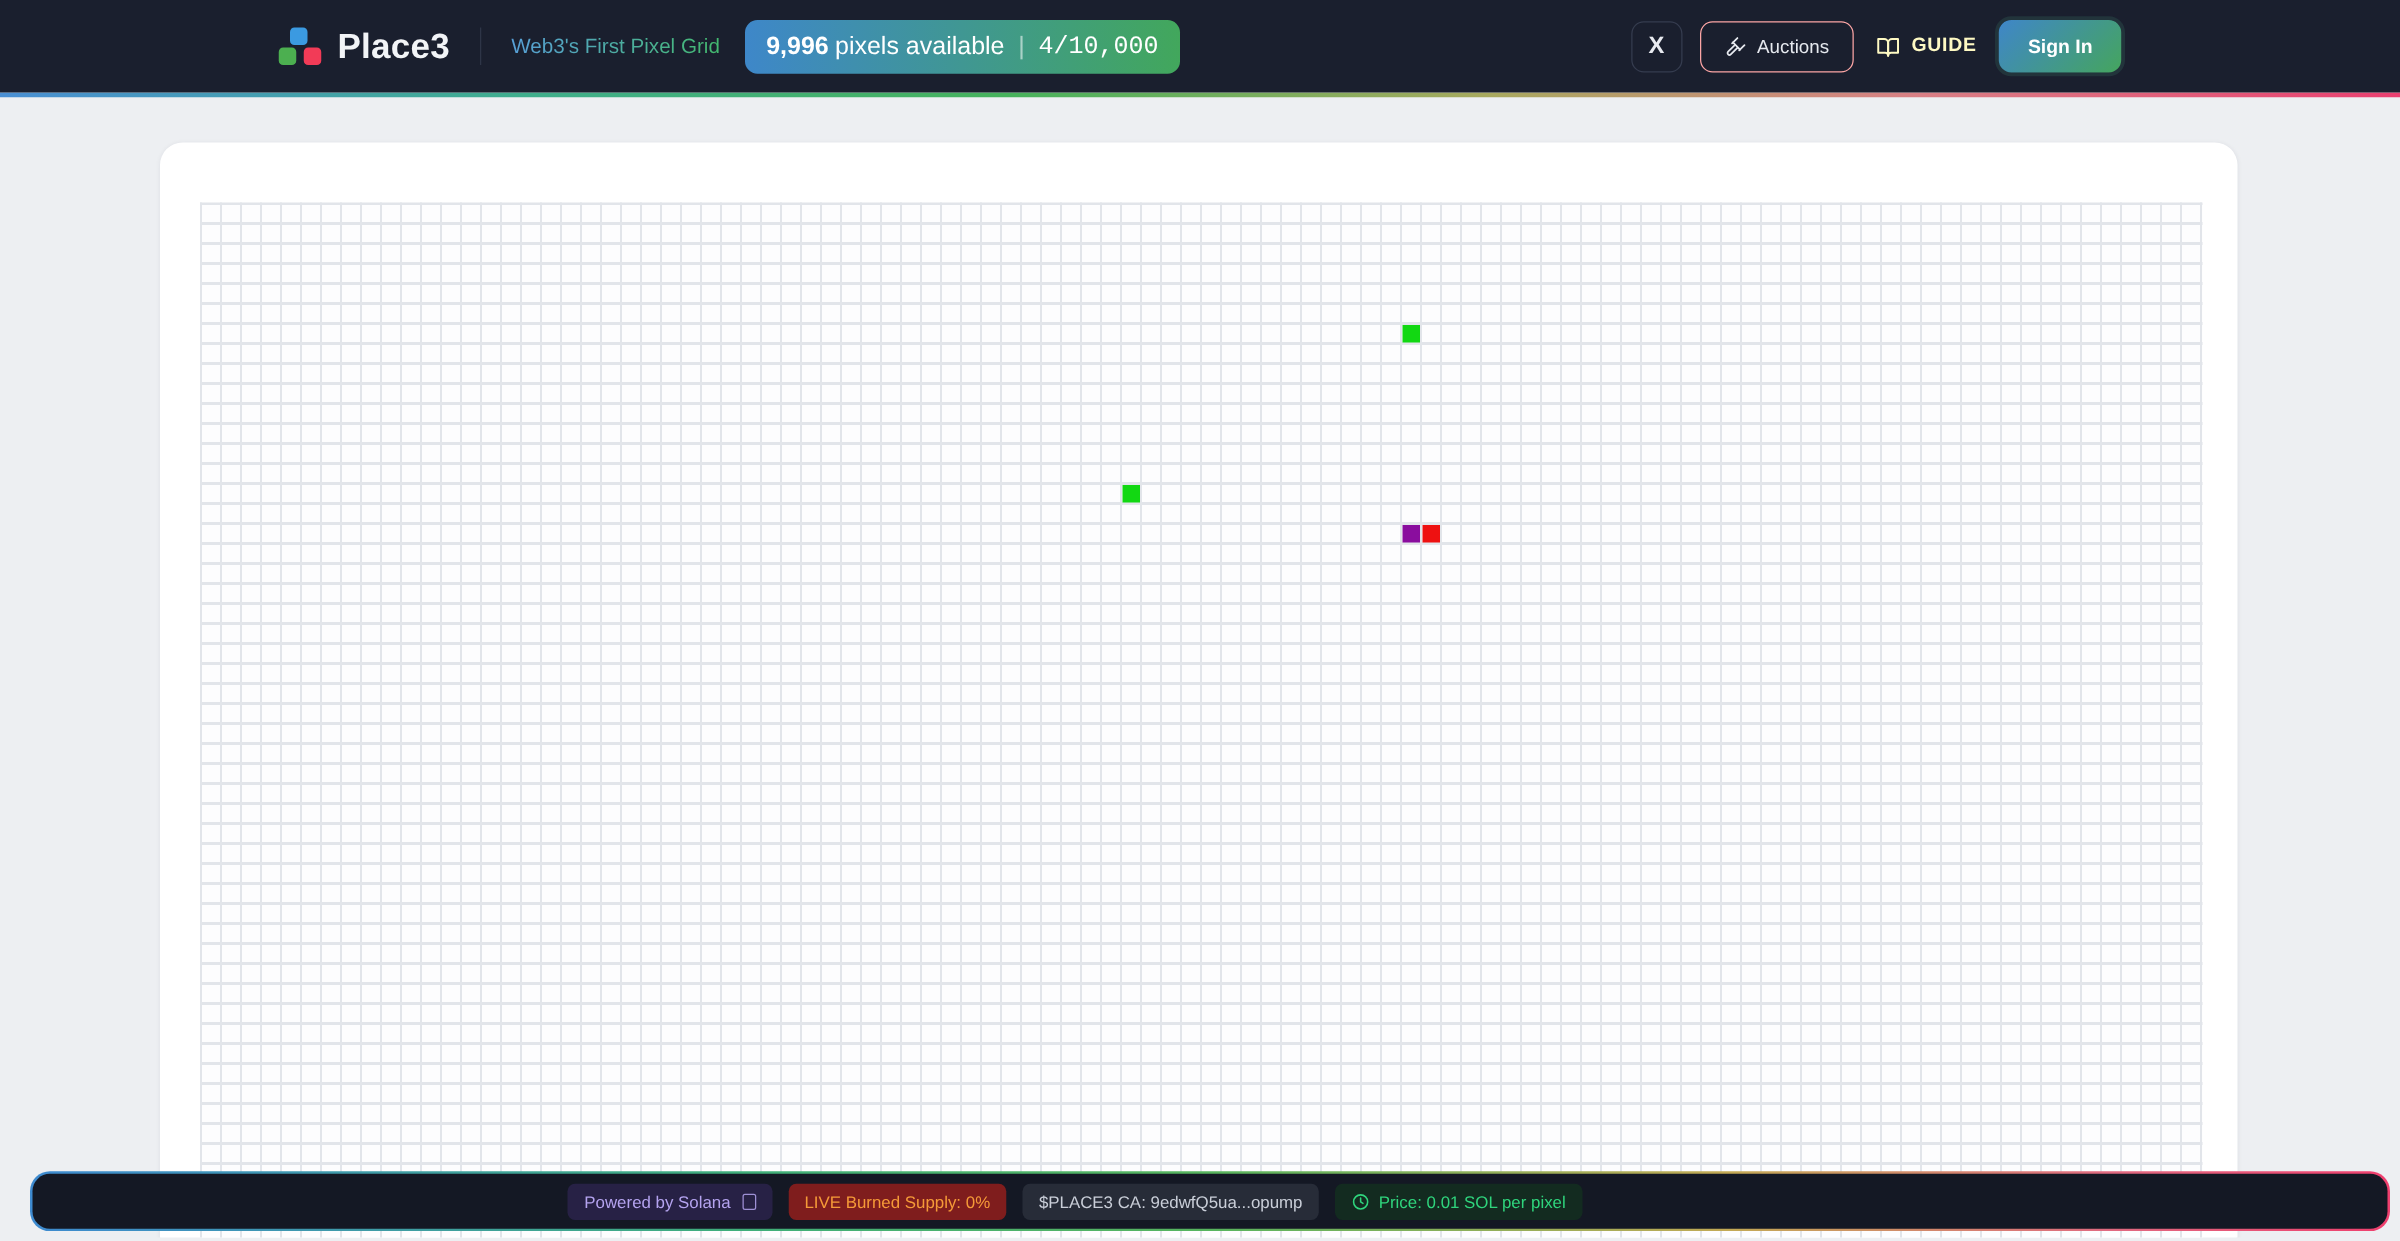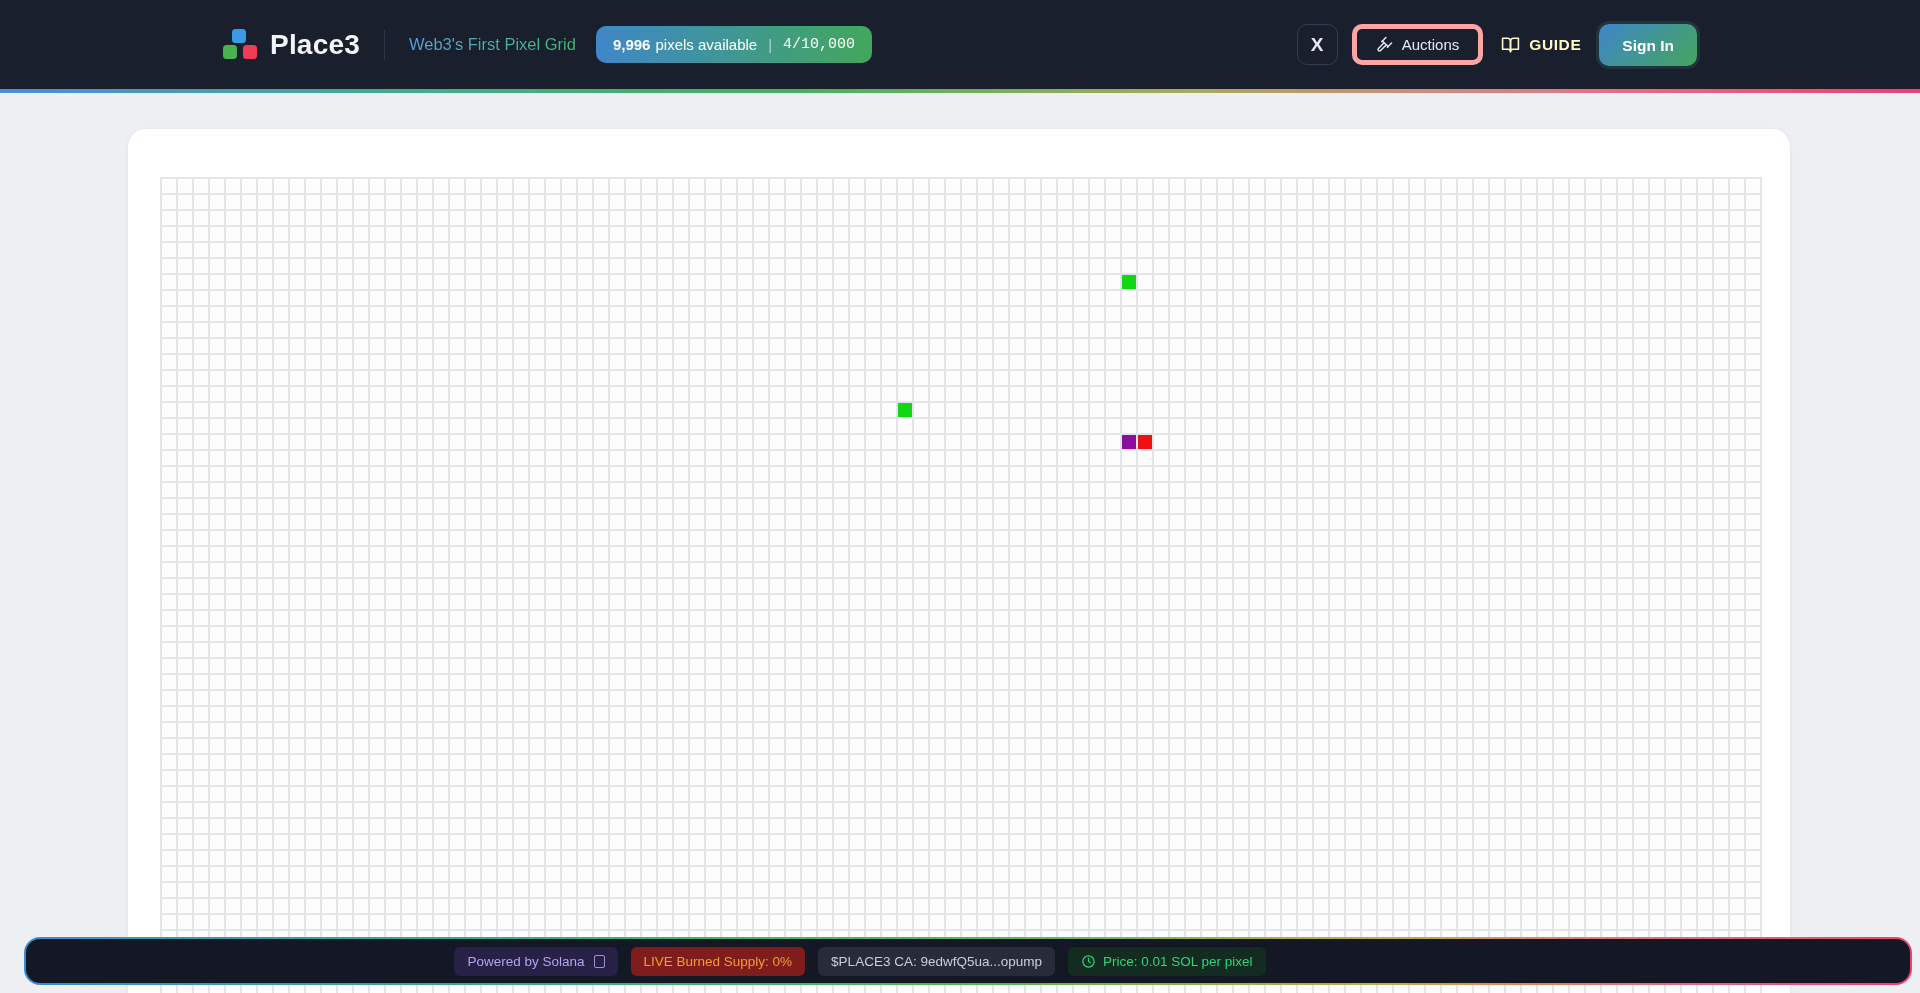--- a/index.html
+++ b/index.html
@@ -1,46 +1,46 @@
 <!DOCTYPE html>
 <html><head>
 <meta charset="utf-8">
 <style>
   * { margin:0; padding:0; box-sizing:border-box; }
   html,body { width:1920px; height:993px; overflow:hidden; background:#edeff2;
               font-family:"Liberation Sans","DejaVu Sans",sans-serif; }
 
   
-  .navbar { height:89px; background:#1a1f2e; position:relative; z-index:20; }
+  .navbar { height:74px; background:#1a1f2e; position:relative; z-index:20; }
   .nav-inner { max-width:1490px; height:100%; margin:0 auto; padding:0 8px;
                display:flex; align-items:center; justify-content:space-between; }
   .nav-left { display:flex; align-items:center; }
   .logo { display:flex; align-items:center; gap:12px; cursor:pointer; }
   .logo-mark { position:relative; width:35px; height:31px; }
   .logo-sq { position:absolute; width:14px; height:14px; border-radius:3.5px; }
   .sq-blue { left:9px; top:0; background:#3b9ae1; }
   .sq-green { left:0; top:16px; background:#4caf50; }
   .sq-pink { left:20px; top:16px; background:#f23b57; }
   .brand { font-size:28px; font-weight:600; color:#f2f4f7; letter-spacing:.2px; }
   .nav-divider { width:1px; height:30px; background:#2e3547; margin:0 24px; }
   .tagline { font-size:16.5px; font-weight:400;
              background:linear-gradient(90deg,#58a0d8,#43b96e);
              -webkit-background-clip:text; background-clip:text; color:transparent; }
   .avail-badge { margin-left:20px; display:flex; align-items:center;
-                 padding:10px 17px; border-radius:10px; color:#fff; font-size:15px;
+                 padding:10px 17px; border-radius:10px; color:#fff; font-size:20px;
                  background:linear-gradient(90deg,#3e87c9,#42a75c); }
   .avail-count { font-weight:700; margin-right:5px; }
   .avail-sep { opacity:.55; margin:0 11px; font-weight:300; }
   .avail-ratio { font-weight:500;font-family:Liberation Mono, monospace; }
 
   .nav-right { display:flex; align-items:center; gap:14px; }
   .icon-btn { width:41px; height:41px; border:1px solid #353c4f; border-radius:10px;
               background:transparent; display:flex; align-items:center; justify-content:center;
               color:#e8eaf0; font-size:19px; font-weight:700; cursor:pointer; }
-  .pill-btn { height:41px; padding:0 19px; border:5px solid #fca5a5; border-radius:10px;
+  .pill-btn { height:41px; padding:0 19px; border:1px solid #fca5a5; border-radius:10px;
               background:transparent; display:flex; align-items:center; gap:9px;
               color:#e6e9ef; font-size:15px; cursor:pointer; }
   .ghost-link { display:flex; align-items:center; gap:9px; color:#fef9c3;
                 font-size:15.5px; font-weight:600; letter-spacing:.6px; cursor:pointer; padding:0 4px; }
   .signin-btn { height:42px; padding:13px 23px; border:none; border-radius:10px;
                 background:linear-gradient(135deg,#3f86c9,#45a55e); color:#fff;
                 font-size:15.5px; font-weight:700; cursor:pointer;
                 box-shadow:0 0 0 3px rgba(70,150,120,.18); }
   .nav-ico { width:17px; height:17px; stroke:currentColor; fill:none;
              stroke-width:2; stroke-linecap:round; stroke-linejoin:round; }

